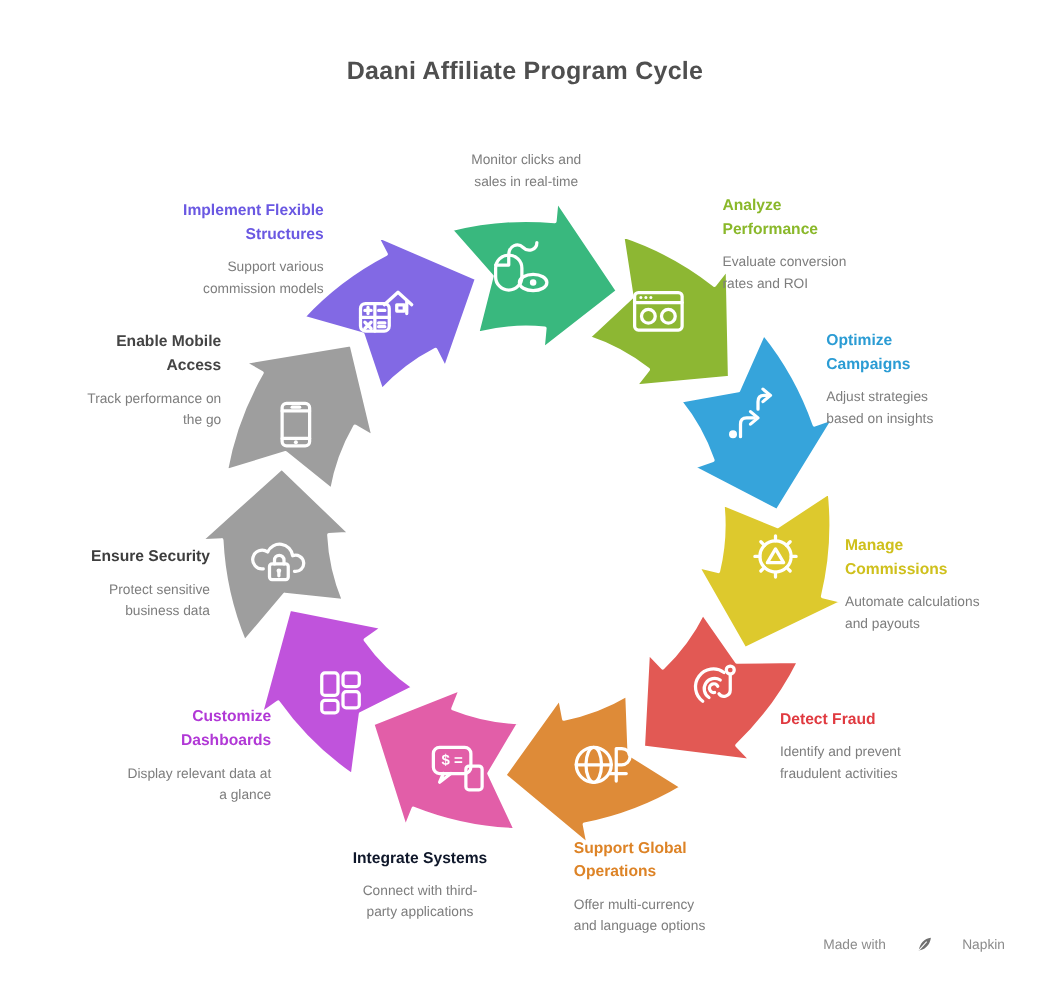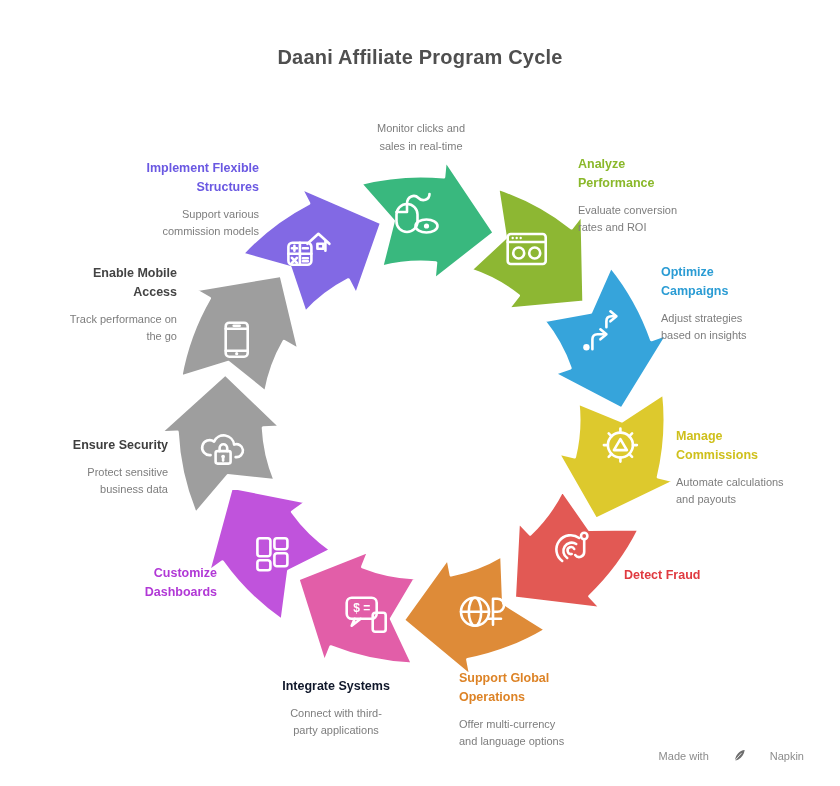--- a/index.html
+++ b/index.html
@@ -122,31 +122,33 @@
       <div class="step" style="top: 263px; width: 160px; text-align: left; left: 661px;">
         <div class="step-title" style="color: rgb(43, 156, 212);">Optimize<br>Campaigns</div>
         <div class="step-desc" style="color: rgb(125, 125, 125);">Adjust strategies<br>based on insights</div>
       </div>
       <div class="step" style="top: 427px; width: 170px; text-align: left; left: 676px;">
         <div class="step-title" style="color: rgb(207, 192, 28);">Manage<br>Commissions</div>
         <div class="step-desc" style="color: rgb(125, 125, 125);">Automate calculations<br>and payouts</div>
       </div>
       <div class="step" style="top: 566px; width: 180px; text-align: left; left: 624px;">
         <div class="step-title" style="color: rgb(224, 58, 64);">Detect Fraud</div>
+        <div class="step-desc" style="color: rgb(125, 125, 125);">Identify and prevent<br>fraudulent activities</div>
       </div>
       <div class="step" style="top: 669px; width: 180px; text-align: left; left: 459px;">
         <div class="step-title" style="color: rgb(221, 131, 38);">Support Global<br>Operations</div>
         <div class="step-desc" style="color: rgb(125, 125, 125);">Offer multi-currency<br>and language options</div>
       </div>
       <div class="step" style="top: 677px; width: 200px; text-align: center; left: 236px;">
         <div class="step-title" style="color: #0f172a;">Integrate Systems</div>
         <div class="step-desc" style="color: rgb(125, 125, 125);">Connect with third-<br>party applications</div>
       </div>
       <div class="step" style="top: 564px; width: 180px; text-align: right; right: 623px;">
         <div class="step-title" style="color: rgb(177, 56, 214);">Customize<br>Dashboards</div>
+        <div class="step-desc" style="color: rgb(125, 125, 125);">Display relevant data at<br>a glance</div>
       </div>
       <div class="step" style="top: 436px; width: 170px; text-align: right; right: 672px;">
         <div class="step-title" style="color: rgb(62, 62, 62);">Ensure Security</div>
         <div class="step-desc" style="color: rgb(125, 125, 125);">Protect sensitive<br>business data</div>
       </div>
       <div class="step" style="top: 264px; width: 180px; text-align: right; right: 663px;">
         <div class="step-title" style="color: rgb(68, 68, 68);">Enable Mobile<br>Access</div>
         <div class="step-desc" style="color: rgb(125, 125, 125);">Track performance on<br>the go</div>
       </div>
       <div class="step" style="top: 159px; width: 200px; text-align: right; right: 581px;">

